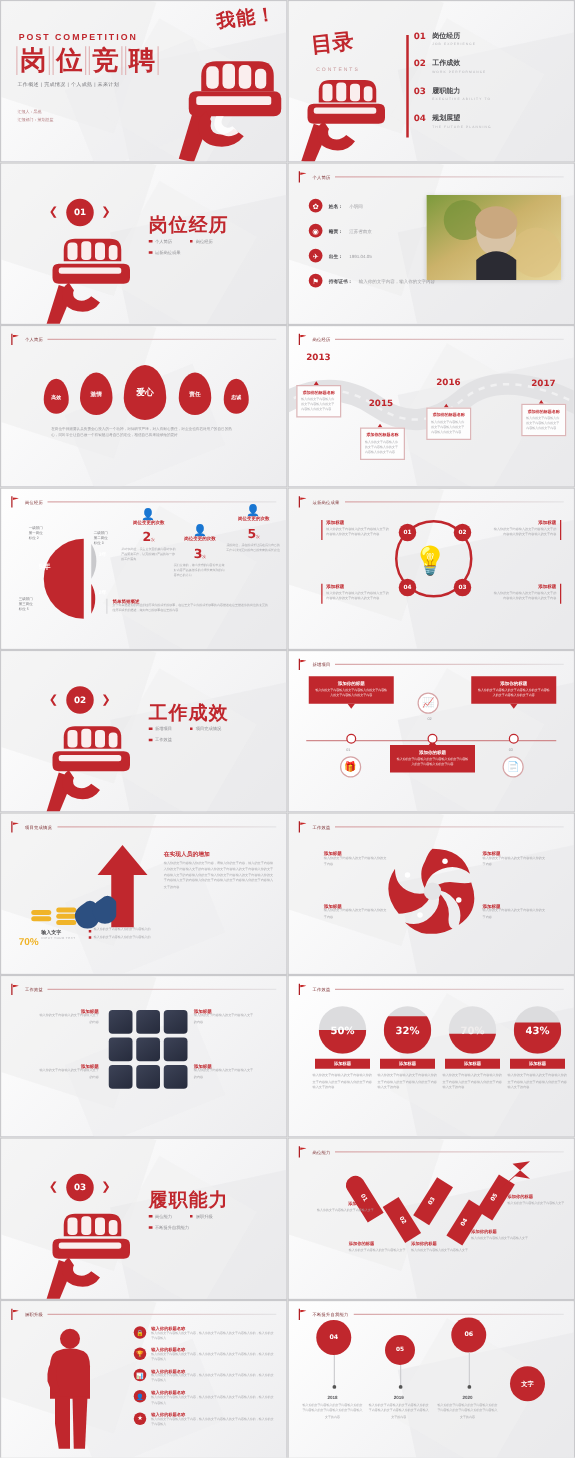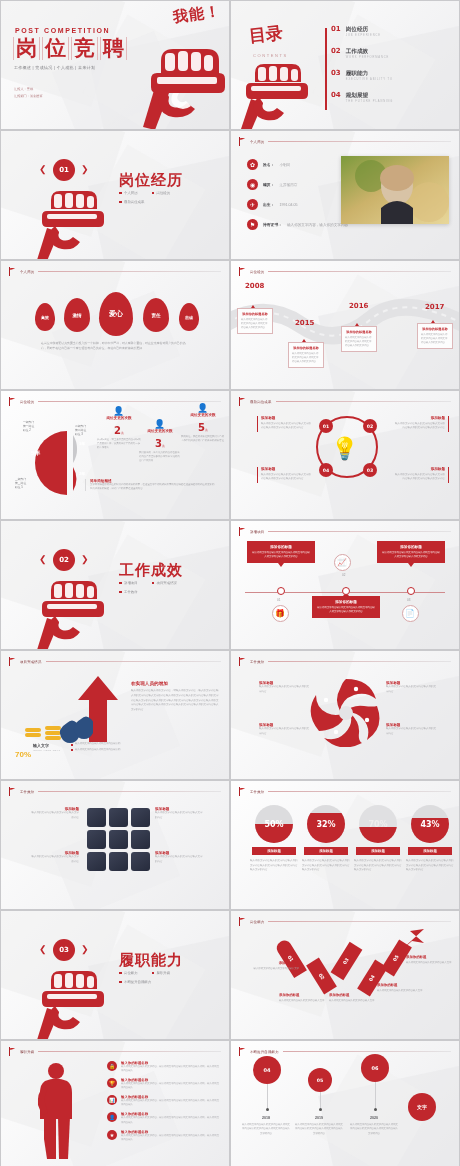--- a/index.html
+++ b/index.html
@@ -406,21 +406,21 @@
       </div>
     <div class="shdr">
       <div class="flag"></div>
       <div class="t">岗位经历</div>
       <div class="ln"></div>
     </div>
     <svg style="position:absolute;left:0;top:22px;" width="230" height="95">
       <path d="M-5 40 q40-22 75 2 q35 24 70 -6 q32 -26 95 6" stroke="#e2e2e4" stroke-width="17" fill="none"></path>
       <path d="M-5 40 q40-22 75 2 q35 24 70 -6 q32 -26 95 6" stroke="#f1f1f2" stroke-width="2" fill="none" stroke-dasharray="5 5"></path>
     </svg>
-    <div class="tl-year" style="left:14px;top:21px;">2008</div>
+    <div class="tl-year" style="left:14px;top:21px;">2013</div>
     <div class="tl-year" style="left:64px;top:58px;">2015</div>
     <div class="tl-year" style="left:118px;top:41px;">2016</div>
     <div class="tl-year" style="left:194px;top:42px;">2017</div>
     <div class="tl-tri" style="left:20px;top:44px;"></div>
     <div class="tl-card" style="left:6px;top:47px;">
       <div class="h">添加你的标题名称</div>
       <div class="b">输入你的文字内容输入你的文字内容输入你的文字内容输入你的文字内容</div>
     </div>
     <div class="tl-tri" style="left:71px;top:78px;"></div>
     <div class="tl-card" style="left:57px;top:81px;">

